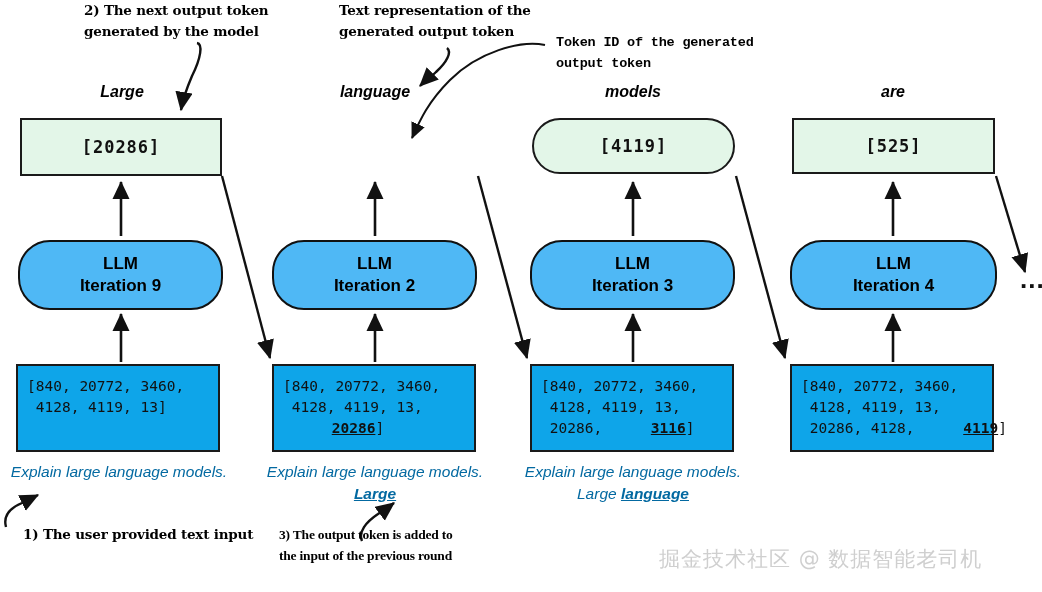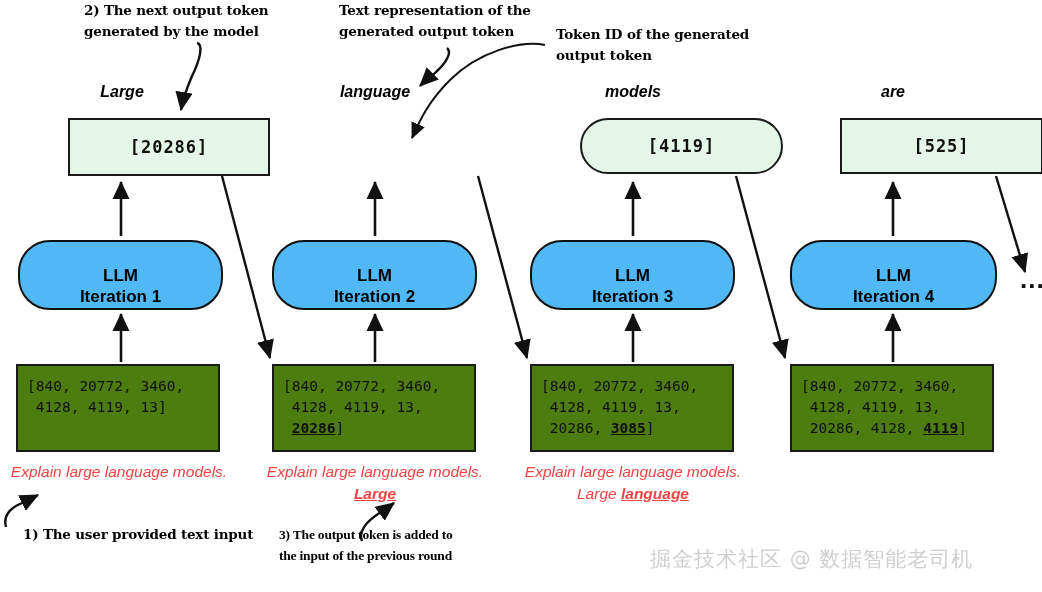--- a/index.html
+++ b/index.html
@@ -47,75 +47,75 @@
   }
   
   .out-box {
     position: absolute;
     background: #e3f6e8;
     border: 2.5px solid #1a1a1a;
     box-sizing: border-box;
     display: flex;
     align-items: center;
     justify-content: center;
-    margin-left: 48px;
   }
   .out-box .idtext {
     font-family: "DejaVu Sans Mono", monospace;
     font-weight: bold;
     font-size: 17px;
     color: #111111;
     letter-spacing: 1px;
   }
   
   .llm-box {
     position: absolute;
     background: #4fb8f5;
     border: 2.5px solid #111111;
     border-radius: 32px;
     box-sizing: border-box;
     display: flex;
     flex-direction: column;
     align-items: center;
-    justify-content: flex-end;
+    justify-content: center;
     line-height: 1.28;
   }
   .llm-box .l1, .llm-box .l2 {
     font-family: "Liberation Sans", sans-serif;
     font-weight: bold;
     font-size: 17px;
     color: #000000;
   }
   
   .in-box {
     position: absolute;
-    background: #4d7c0f;
+    background: #0ea5e9;
     border: 2.5px solid #1a1a1a;
     box-sizing: border-box;
     padding: 10px 2px 0 9px;
   }
   .in-box .seq {
     font-family: "DejaVu Sans Mono", monospace;
     font-size: 14.5px;
     line-height: 21px;
     color: #111111;
     white-space: pre;
   }
   .in-box .seq u {
     text-decoration: underline;
     font-weight: bold;
+    margin-left: 40px;
   }
   
   .caption {
     position: absolute;
     font-family: "Liberation Sans", sans-serif;
     font-style: italic;
     font-size: 15.5px;
     line-height: 22px;
-    color: #ef4444;
+    color: #0369a1;
     text-align: center;
   }
   .caption u {
     text-decoration: underline;
     font-weight: bold;
   }
   
   .ellipsis {
     position: absolute;
     font-family: "Liberation Sans", sans-serif;
@@ -125,20 +125,21 @@
     letter-spacing: 1px;
   }
   
   .watermark {
     position: absolute;
     font-family: "DejaVu Sans", sans-serif;
     font-size: 21px;
     color: #cfcfcf;
     white-space: nowrap;
     letter-spacing: 1px;
+    margin-left: 9px;
   }
 </style>
 </head>
 <body>
 
 <div id="canvas">
 
   <svg class="svg-layer" viewBox="0 0 1042 592" xmlns="http://www.w3.org/2000/svg">
     <defs>
       <marker id="ah" markerWidth="9" markerHeight="9" refX="6.6" refY="3.3" orient="auto" markerUnits="strokeWidth">
@@ -180,37 +181,37 @@
 
     <path d="M362,541 C358,532 366,522 378,514 C385,509 390,506 394,503" stroke="#111111" stroke-width="2.4" fill="none" marker-end="url(#ahs)"></path>
   </svg>
 
   <div class="note" style="left:84px; top:0px; width:250px;">2) The next output token
 generated by the model</div>
 
   <div class="note" style="left:339px; top:0px; width:240px;">Text representation of the
 generated output token</div>
 
-  <div class="note" style="left:556px; top:24px; width:230px;">Token ID of the generated
+  <div class="note" style="left:556px; top:32px; width:230px;font-family:Liberation Mono, monospace;">Token ID of the generated
 output token</div>
 
   <div class="note" style="left:10px; top:524px; width:260px;margin-left:13px;">1) The user provided text input</div>
 
   <div class="note" style="left:279px; top:524px; width:260px;font-family:Liberation Serif, serif;">3) The output token is added to
 the input of the previous round</div>
 
   <div class="token-word" style="left:21px; top:83px; width:202px;">Large</div>
 
   <div class="out-box" style="left:20px; top:118px; width:202px; height:58px;">
     <span class="idtext">[20286]</span>
   </div>
 
   <div class="llm-box" style="left:18px; top:240px; width:205px; height:70px;">
     <div class="l1">LLM</div>
-    <div class="l2">Iteration 1</div>
+    <div class="l2">Iteration 9</div>
   </div>
 
   <div class="in-box" style="left:16px; top:364px; width:204px; height:88px;">
     <div class="seq"><span>[840, 20772, 3460,
  4128, 4119, 13]</span></div>
   </div>
 
   <div class="caption" style="left:10px; top:461px; width:218px;"><span>Explain large language
 models.</span></div>
 
@@ -238,21 +239,21 @@
   </div>
 
   <div class="llm-box" style="left:530px; top:240px; width:205px; height:70px;">
     <div class="l1">LLM</div>
     <div class="l2">Iteration 3</div>
   </div>
 
   <div class="in-box" style="left:530px; top:364px; width:204px; height:88px;">
     <div class="seq"><span>[840, 20772, 3460,
  4128, 4119, 13,
- 20286, </span><u>3085</u><span>]</span></div>
+ 20286, </span><u>3116</u><span>]</span></div>
   </div>
 
   <div class="caption" style="left:524px; top:461px; width:218px;"><span>Explain large language
 models. Large </span><u>language</u></div>
 
   <div class="token-word" style="left:792px; top:83px; width:202px;">are</div>
 
   <div class="out-box" style="left:792px; top:118px; width:203px; height:56px;">
     <span class="idtext">[525]</span>
   </div>

